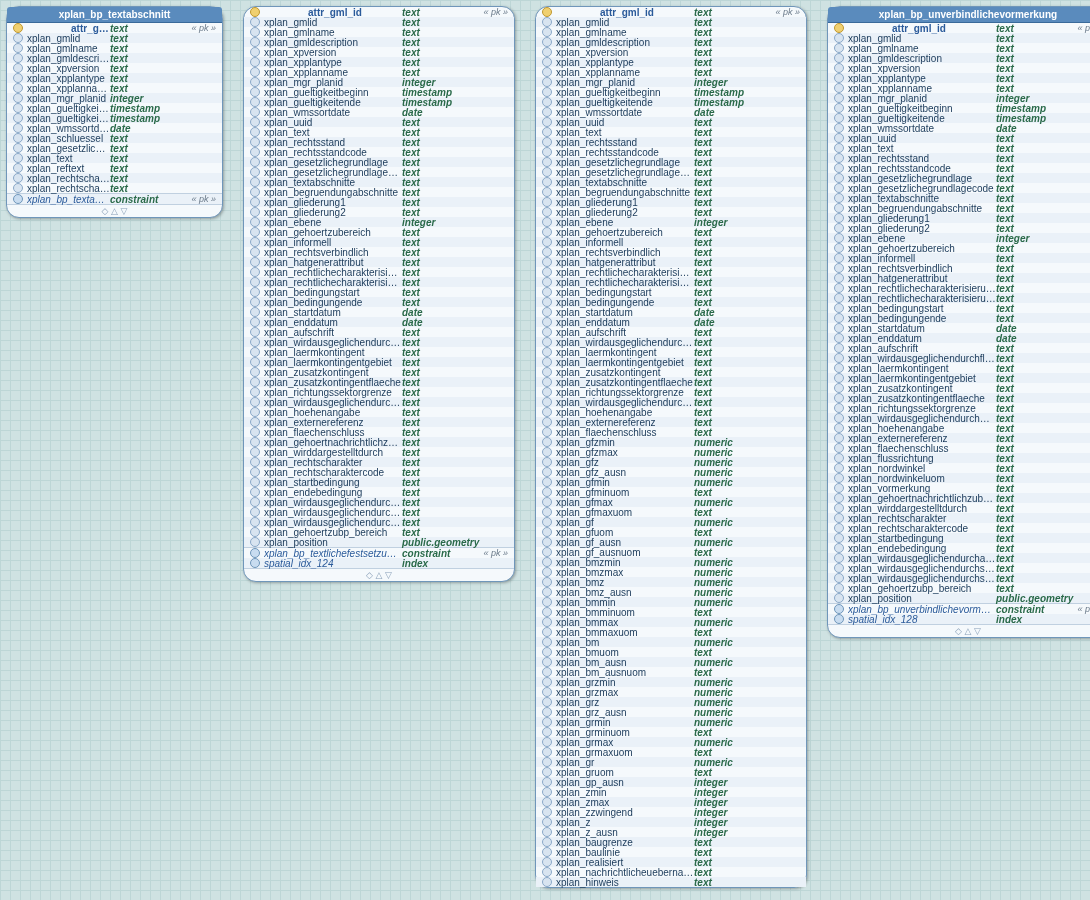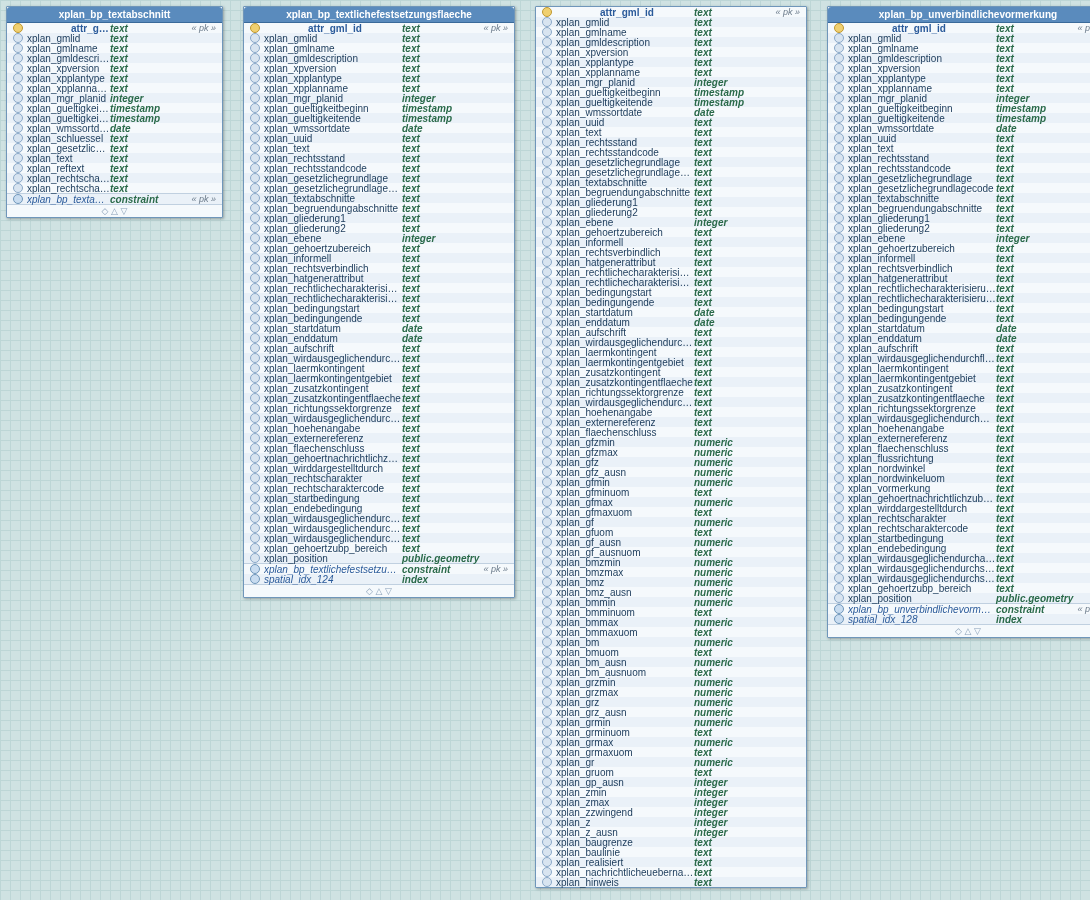--- a/index.html
+++ b/index.html
@@ -1,18 +1,18 @@
 <!DOCTYPE html>
 <html><head>
 <meta charset="utf-8">
 <style>
 html,body{margin:0;padding:0;font-family:Verdana,Arial,sans-serif;font-size:10px;color:#1a3a5a;}
 body{background:#cfe2e2;background-image:linear-gradient(#bdd6d6 1px,transparent 1px),linear-gradient(90deg,#bdd6d6 1px,transparent 1px);background-size:10px 10px;width:1090px;height:900px;overflow:hidden;}
 .diagram{position:relative;padding:6px;display:flex;gap:20px;align-items:flex-start;}
-.tbl{background:#f5f9fc;border:1px solid #6f96ba;border-radius:1px;box-shadow:1px 1px 3px rgba(0,0,0,.3);width:215px;flex-shrink:0;}
+.tbl{background:#f5f9fc;border:1px solid #6f96ba;border-radius:13px;box-shadow:1px 1px 3px rgba(0,0,0,.3);width:215px;flex-shrink:0;}
 .tbl.wide{width:270px;}
 .tbl.wider{width:280px;}
 .hdr{background:#5a8bbd;color:#fff;text-align:center;font-weight:bold;padding:2px 4px;border-bottom:1px solid #3a6a9a;border-top-left-radius:3px;border-top-right-radius:3px;}
 .rows{}
 .row{display:flex;align-items:center;padding:0 6px;height:10px;}
 .row.alt{background:#eaf1f8;}
 .ico{width:8px;height:8px;border-radius:50%;background:#d8e4f0;border:1px solid #8aa8c8;margin-right:4px;flex-shrink:0;}
 .ico.pk{background:#f0d070;border-color:#c09830;}
 .ico.key{background:#c8dcf0;border-color:#6f96ba;}
 .nm{flex:1;white-space:nowrap;overflow:hidden;text-overflow:ellipsis;}
@@ -136,21 +136,20 @@
       <div class="sep"></div>
       <div class="row alt">
         <span class="ico key"></span>
         <span class="nm idx">xplan_bp_textabschnitt_pkey</span>
         <span class="ty">constraint</span>
         <span class="pkc">« pk »</span>
       </div>
       <div class="ftr">◇  △  ▽</div>
     </div>
     <div class="tbl wide">
-      <div class="hdr">xplan_bp_textlichefestsetzungsflaeche</div>
       <div class="rows">
         <div class="row">
           <span class="ico pk"></span>
           <span class="nm pk">attr_gml_id</span>
           <span class="ty">text</span>
           <span class="pkc">« pk »</span>
         </div>
         <div class="row alt">
           <span class="ico"></span>
           <span class="nm">xplan_gmlid</span>

